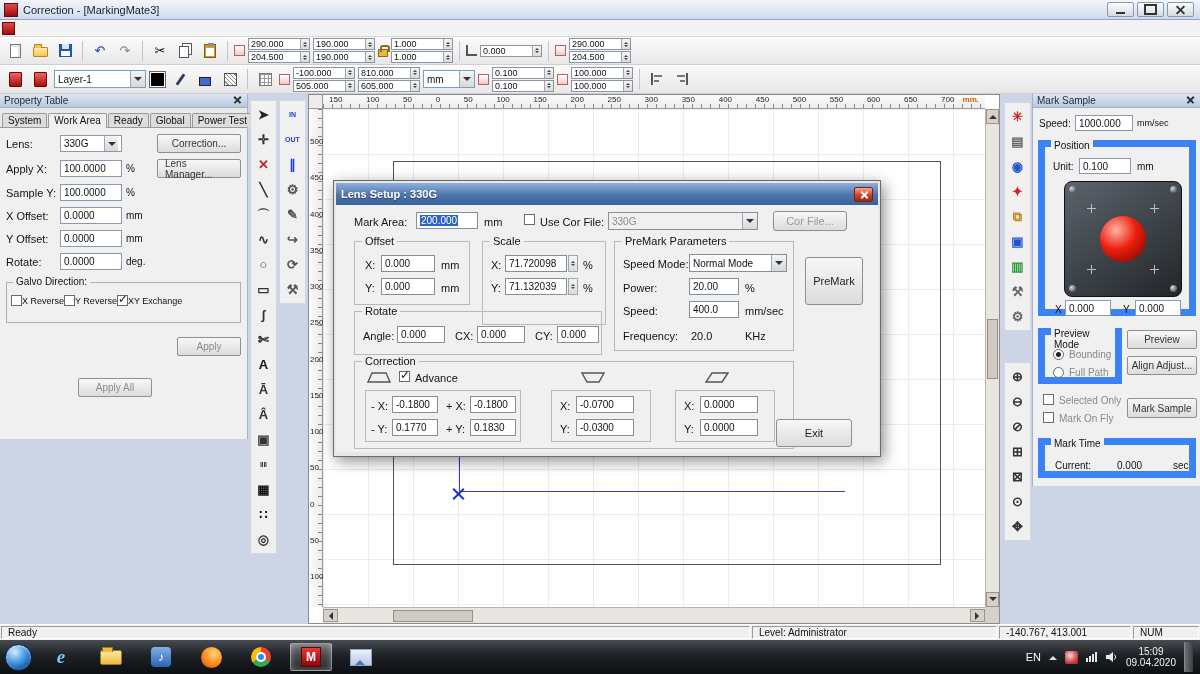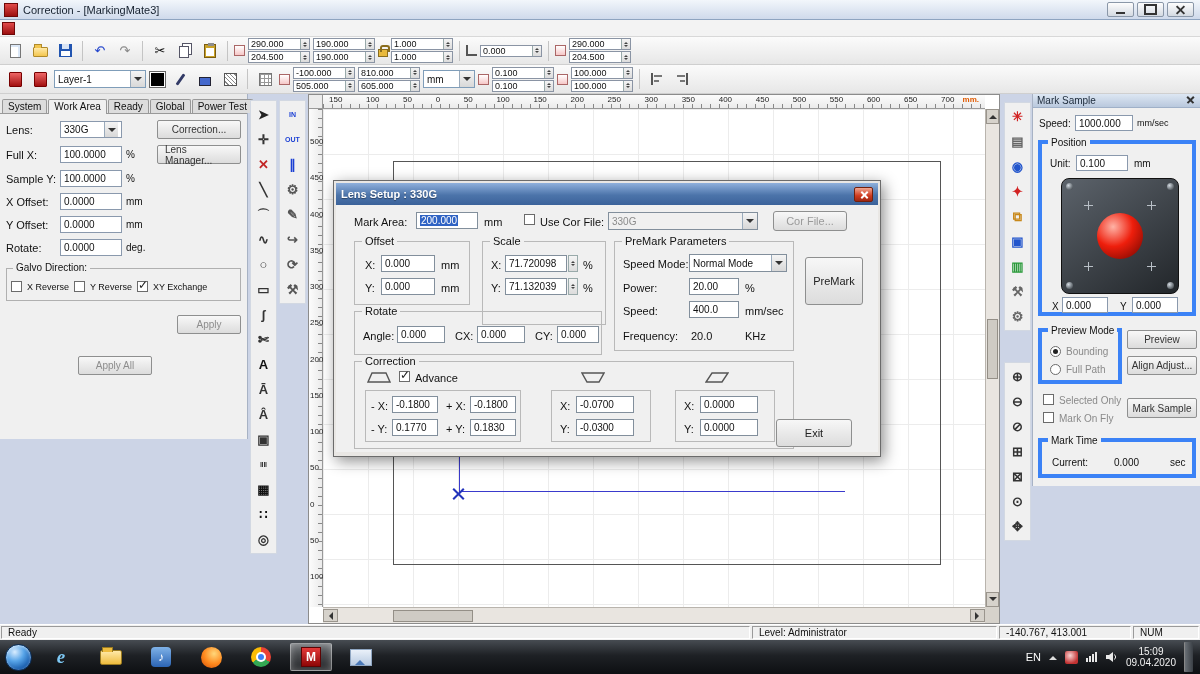--- a/index.html
+++ b/index.html
@@ -75,21 +75,21 @@
   .tab{font-size:10px;padding:1px 5px;border:1px solid #999;border-bottom:none;background:#ddd;border-radius:2px 2px 0 0;margin-right:1px;white-space:nowrap}
   .tab.active{background:#f0f0f0;position:relative;top:1px;padding-bottom:2px}
   .prow{display:flex;align-items:center;margin:6px 6px 0;gap:4px;font-size:11px}
   .plabel{width:50px;flex-shrink:0}
   .pinput{width:66px;height:17px;background:#fff;border:1px solid #8a99ad;display:flex;align-items:center;padding:0 3px;font-size:10px;position:relative}
   .pinput .arr{margin-left:auto;width:14px;height:100%;background:linear-gradient(#f4f4f4,#d8d8d8);border-left:1px solid #9ab;display:flex;align-items:center;justify-content:center}
   .pinput .arr::after{content:"";border:4px solid transparent;border-top-color:#333;margin-top:4px}
   .punit{width:24px;font-size:10px}
   .pbtn{height:19px;border:1px solid #8e8f8f;background:linear-gradient(#f8f8f8,#dcdcdc);border-radius:2px;font-size:10px;padding:0 7px;display:flex;align-items:center;justify-content:center;color:#333}
   .pbtn.dis{color:#8d8d8d}
-  .gbox{border:1px solid #b0b0b0;margin:12px 6px 0;position:relative;padding:12px 4px 8px;display:flex;gap:5px;font-size:9px;align-items:center}
+  .gbox{border:1px solid #b0b0b0;margin:12px 6px 0;position:relative;padding:12px 4px 16px;display:flex;font-size:9px;align-items:center}
   .gbox .lg{position:absolute;top:-7px;left:6px;background:#f0f0f0;padding:0 3px;font-size:10px}
   .cb{width:11px;height:11px;border:1px solid #6b6b6b;background:#fff;display:inline-block;position:relative;flex-shrink:0;vertical-align:-2px}
   .cb.ck::after{content:"✓";position:absolute;top:-4px;left:0;font-size:12px;color:#222}
   .rb{width:11px;height:11px;border:1px solid #6b6b6b;border-radius:50%;background:#fff;display:inline-block;position:relative;flex-shrink:0}
   .rb.sel::after{content:"";position:absolute;left:2px;top:2px;right:2px;bottom:2px;background:#222;border-radius:50%}
 
   
   .vt{position:absolute;display:flex;flex-direction:column;align-items:center;background:#f0f0f0;border:1px solid #d2d8e2;width:27px;padding:3px 0;gap:4px}
   .vtb{width:21px;height:21px;display:flex;align-items:center;justify-content:center;font-size:13px;font-weight:bold}
 
@@ -138,21 +138,21 @@
   .dcombo .arr::after{content:"";border:4px solid transparent;border-top-color:#333;margin-top:4px}
   .dcombo.dis{background:#f0f0f0;color:#8b8b8b}
   .dbtn{position:absolute;background:linear-gradient(#f7f7f7,#dcdcdc);border:1px solid #8e8f8f;border-radius:3px;font-size:11px;display:flex;align-items:center;justify-content:center;color:#222}
   .dbtn.dis{color:#9a9a9a}
   .selhl{background:#2f63c4;color:#fff;padding:0 1px}
   .subbox{position:absolute;border:1px solid #b9b9b9;background:#f0f0f0}
   .cicon{stroke:#555;fill:none;stroke-width:1.4}
 
   
   .mpanel{position:absolute;left:1032px;top:0;width:168px;height:392px;background:#f0f0f0;border-left:1px solid #a7b2c4;font-size:10px}
-  .mgrp{position:absolute;border:4px solid #3b82f6}
+  .mgrp{position:absolute;border:7px solid #3b82f6}
   .mgrp .lg{position:absolute;top:-7px;left:6px;background:#f0f0f0;padding:0 3px;font-size:10px}
   .min{background:#fff;border:1px solid #8a99ad;height:16px;display:flex;align-items:center;padding:0 3px;font-size:10px}
   .mbtn{position:absolute;background:linear-gradient(#f8f8f8,#dcdcdc);border:1px solid #8e8f8f;border-radius:2px;font-size:10px;display:flex;align-items:center;justify-content:center;color:#333}
   .joy{position:absolute;width:118px;height:116px;background:linear-gradient(145deg,#5c636b,#22262a);border-radius:8px;border:1px solid #111}
   .scr{position:absolute;width:7px;height:7px;border-radius:50%;background:radial-gradient(circle at 35% 35%,#d2d9e0,#6a7177 60%,#33383d)}
   .ball{position:absolute;left:50%;top:50%;width:46px;height:46px;margin:-23px 0 0 -23px;border-radius:50%;background:radial-gradient(circle at 35% 30%,#ffb3a6,#ee1e0c 45%,#860a02 88%)}
   .jcross{position:absolute;width:9px;height:9px}
   .jcross::before{content:"";position:absolute;left:0;top:4px;width:9px;height:1px;background:#b9c0c7}
   .jcross::after{content:"";position:absolute;left:4px;top:0;width:1px;height:9px;background:#b9c0c7}
   .graytxt{color:#8a8a8a}
@@ -361,38 +361,42 @@
         <div class="i-align"></div>
       </div>
     <div class="tb22">
         <div class="i-align" style="transform:scaleX(-1)"></div>
       </div>
   </div>
 
   <div class="main">
 
     <div class="ppanel">
+      <div class="panel-h">
+        <span>Property Table</span>
+        <span class="xclose"></span>
+      </div>
       <div class="tabs">
         <span class="tab">System</span>
         <span class="tab active">Work Area</span>
         <span class="tab">Ready</span>
         <span class="tab">Global</span>
         <span class="tab">Power Test</span>
       </div>
       <div class="prow">
         <span class="plabel">Lens:</span>
         <div class="pinput" style="width:62px">
             <span>330G</span>
             <span class="arr"></span>
           </div>
         <span class="punit"></span>
         <div class="pbtn" style="width:84px;margin-left:auto">Correction...</div>
       </div>
       <div class="prow">
-        <span class="plabel">Full X:</span>
+        <span class="plabel">Apply X:</span>
         <div class="pinput" style="width:62px">
             <span>100.0000</span>
           </div>
         <span class="punit">%</span>
         <div class="pbtn" style="width:84px;margin-left:auto">Lens Manager...</div>
       </div>
       <div class="prow">
         <span class="plabel">Sample Y:</span>
         <div class="pinput" style="width:62px">
             <span>100.0000</span>

